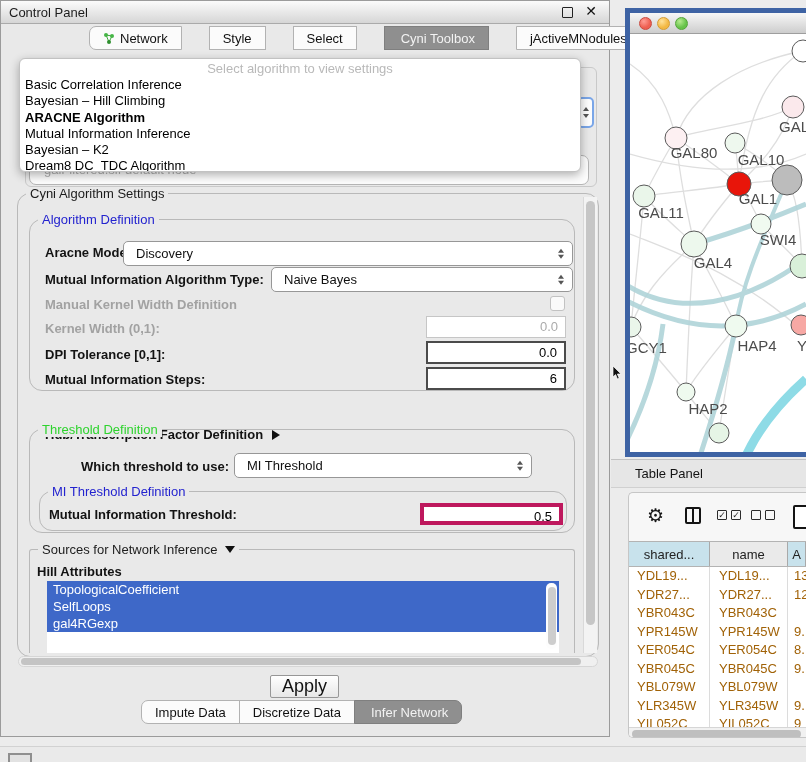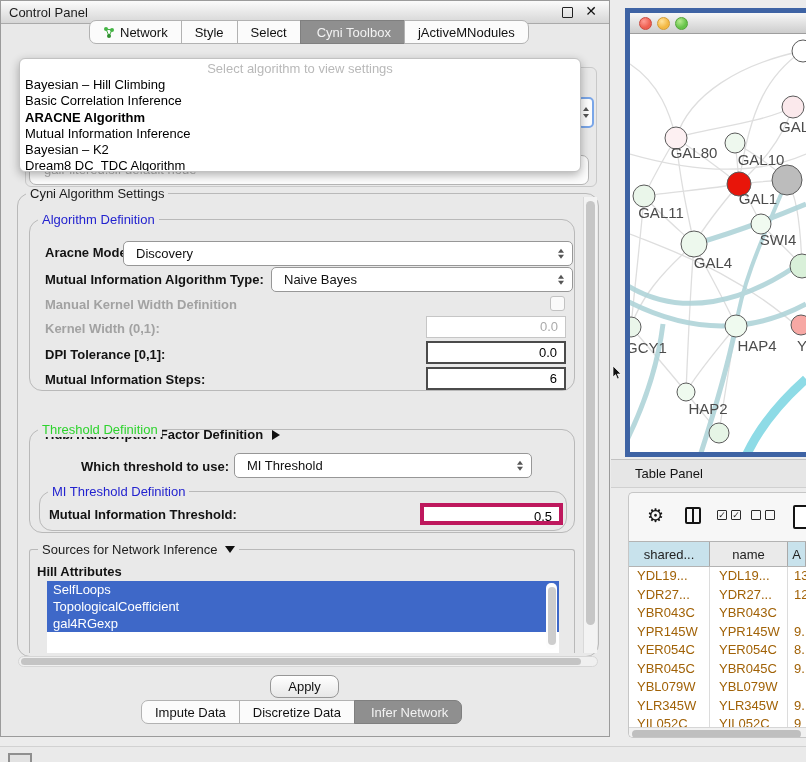--- a/index.html
+++ b/index.html
@@ -56,21 +56,21 @@
   .vscroll .thumb{position:absolute;left:2px;right:2px;background:#c6c6c6;border-radius:6px;}
   .hscroll{position:absolute;background:#f0f0f0;border:1px solid #d6d6d6;border-radius:6px;box-sizing:border-box;}
   .hscroll .thumb{position:absolute;top:1px;bottom:1px;background:#c4c4c4;border-radius:5px;}
 
   
   .attr-list{position:absolute;background:#fff;overflow:hidden;}
   .attr-item{height:17px;line-height:17px;background:#3e68c8;color:#fff;padding-left:6px;font-size:13px;white-space:nowrap;}
   .attr-scroll{position:absolute;top:2px;right:2px;width:11px;bottom:4px;background:#fdfdfd;border-radius:5px;}
   .attr-scroll .thumb{position:absolute;left:1.5px;right:1.5px;top:4px;height:58px;background:#cdcdcd;border-radius:5px;}
 
-  .apply-btn{position:absolute;left:269px;top:674px;width:69px;height:23px;background:linear-gradient(#ffffff,#e7e7e7);border:1px solid #979797;border-radius:8px;font-size:13px;text-align:center;line-height:21px;box-sizing:border-box;}
+  .apply-btn{position:absolute;left:269px;top:674px;width:69px;height:23px;background:linear-gradient(#ffffff,#e7e7e7);border:1px solid #979797;border-radius:2px;font-size:18px;text-align:center;line-height:21px;box-sizing:border-box;}
 
   
   .net-window{position:absolute;left:625px;top:8px;width:181px;height:449px;border:5px solid #3e63a4;border-right:none;background:#fff;box-sizing:border-box;overflow:hidden;}
   .net-titlebar{position:absolute;left:0;top:0;width:100%;height:21px;background:linear-gradient(#f7f7f7,#cdcdcd);border-bottom:1px solid #9e9e9e;box-sizing:border-box;}
   .light{position:absolute;top:4px;width:13px;height:13px;border-radius:50%;box-sizing:border-box;}
   .light.red{left:9px;background:radial-gradient(circle at 35% 30%,#ff9d94,#ee5f51 60%);border:1px solid #c94a3f;}
   .light.yellow{left:27px;background:radial-gradient(circle at 35% 30%,#ffe29a,#f3b843 60%);border:1px solid #d59c33;}
   .light.green{left:45px;background:radial-gradient(circle at 35% 30%,#b6eb8f,#67c34a 60%);border:1px solid #54a439;}
   .net-canvas{position:absolute;left:0;top:21px;right:0;bottom:0;background:#fff;}
   .net-canvas svg{display:block;}
@@ -105,21 +105,21 @@
 
 <div class="screen">
 
   <div class="cp-window">
     <div class="cp-titlebar">
       <span class="cp-title">Control Panel</span>
       <span class="float-icon"></span>
       <span class="close-icon">✕</span>
     </div>
 
-    <div class="tabbar" style="left:88px;top:19px;" id="top-tabs">
+    <div class="tabbar" style="left:88px;top:25px;gap:28px;" id="top-tabs">
         <div class="tab">
           <svg width="12" height="12">
             <line x1="3" y1="3" x2="9" y2="4" stroke="#3aa83a"></line>
             <line x1="9" y1="4" x2="6" y2="10" stroke="#3aa83a"></line>
             <line x1="3" y1="3" x2="6" y2="10" stroke="#3aa83a"></line>
             <circle cx="3" cy="3" r="2" fill="#45b545"></circle>
             <circle cx="9" cy="4" r="2" fill="#45b545"></circle>
             <circle cx="6" cy="10" r="2" fill="#2f8f2f"></circle>
           </svg>
           <span>Network</span>
@@ -141,22 +141,22 @@
     <div class="ghost-box"></div>
     <div class="ghost-combo">galFiltered.sif default node</div>
     <div class="focus-arrow-btn">
       <span class="spin-up"></span>
       <span class="spin-down"></span>
     </div>
 
     <div class="popup">
       <div class="popup-placeholder">Select algorithm to view settings</div>
       <div id="popup-items">
+          <div class="popup-item">Basic Correlation Inference</div>
           <div class="popup-item">Bayesian – Hill Climbing</div>
-          <div class="popup-item">Basic Correlation Inference</div>
           <div class="popup-item bold">ARACNE Algorithm</div>
           <div class="popup-item">Mutual Information Inference</div>
           <div class="popup-item">Bayesian – K2</div>
           <div class="popup-item">Dream8 DC_TDC Algorithm</div>
         </div>
     </div>
 
     <div class="groupbox" style="left:16px;top:192px;width:582px;height:464px;">
       <span class="group-title t-black">Cyni Algorithm Settings</span>
     </div>
@@ -217,22 +217,22 @@
       <span class="group-title t-blue">MI Threshold Definition</span>
     </div>
     <span class="lbl" style="left:48px;top:506px;">Mutual Information Threshold:</span>
     <div class="field" style="left:419px;top:502px;width:143px;height:22px;border:4px solid #be185d;color:#000;">0.5</div>
 
     <div class="groupbox" style="left:28px;top:548px;width:546px;height:104px;border-bottom:none;border-radius:3px 3px 0 0;">
       <span class="group-title t-black"><span>Sources for Network Inference</span><span class="tri-down"></span></span>
     </div>
     <span class="lbl" style="left:36px;top:563px;">Hill Attributes</span>
     <div class="attr-list" style="left:46px;top:580px;width:512px;height:72px;" id="attr-list">
-      <div class="attr-item">SelfLoops</div>
-        <div class="attr-item">TopologicalCoefficient</div>
+      <div class="attr-item">TopologicalCoefficient</div>
+        <div class="attr-item">SelfLoops</div>
         <div class="attr-item">gal4RGexp</div>
         <div class="attr-scroll">
           <div class="thumb"></div>
         </div>
     </div>
 
     <div class="hscroll" style="left:17px;top:655px;width:580px;height:11px;">
       <div class="thumb" style="left:2px;right:16px;"></div>
     </div>
 

